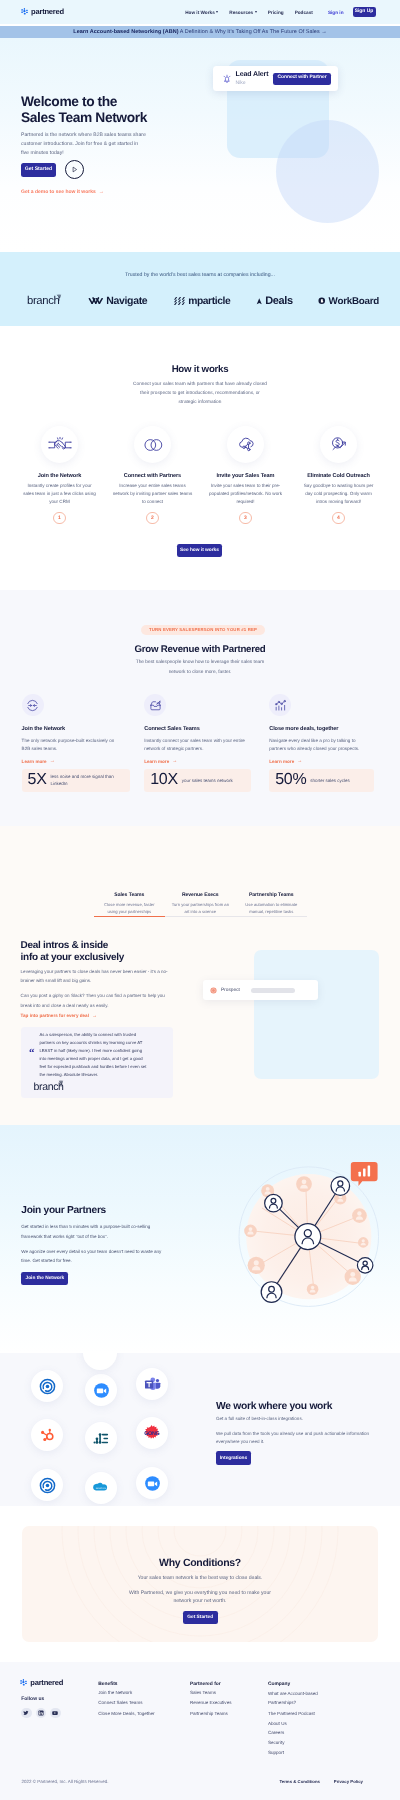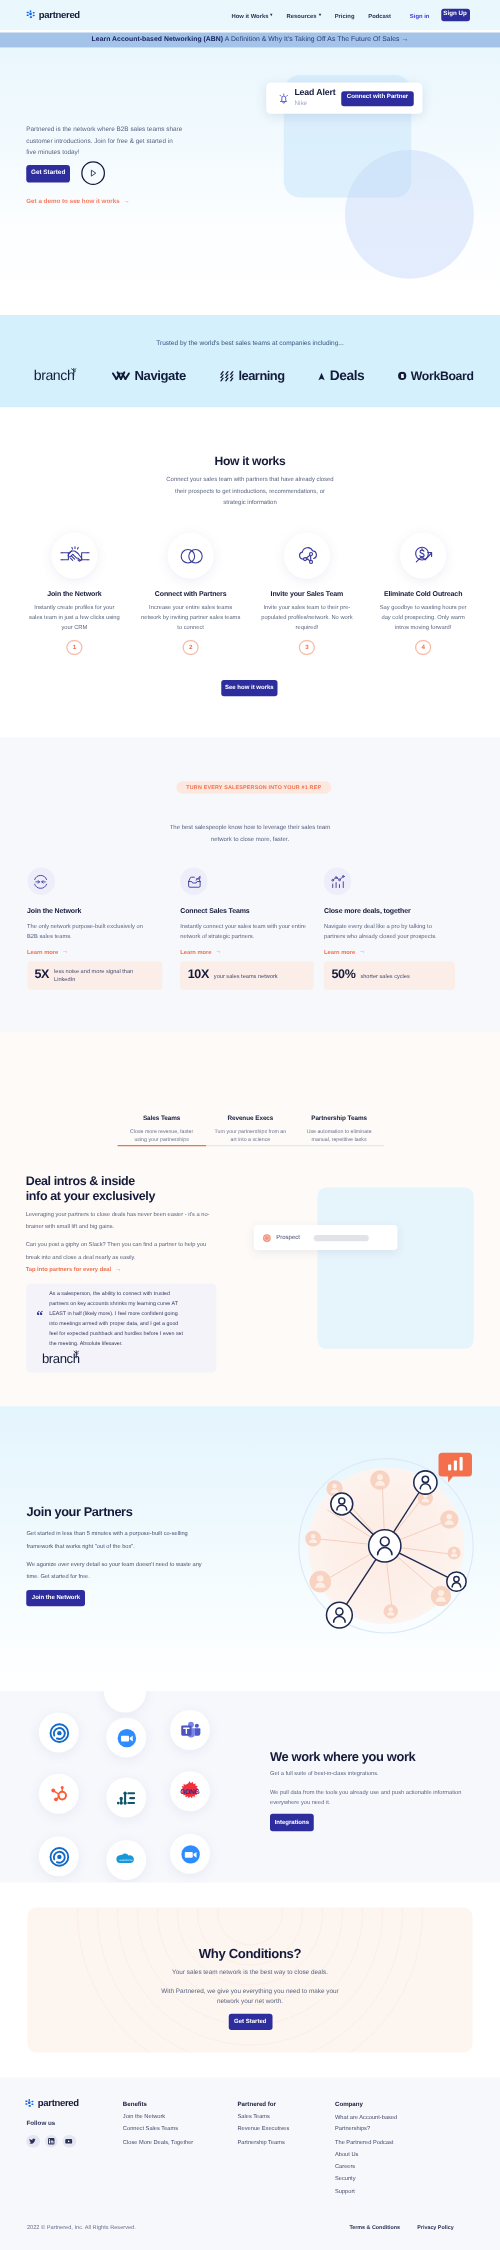--- a/index.html
+++ b/index.html
@@ -80,28 +80,28 @@
 .grow{position:absolute;top:590px;left:0;width:400px;height:236px;background:#f7f8fc}
 .grow-pill{position:absolute;left:141px;top:34.6px;width:124px;height:10.4px;border-radius:6px;background:#fde8e0;
  color:#f0704c;font-size:4.3px;font-weight:700;letter-spacing:0.15px;display:flex;align-items:center;justify-content:center}
 .grow-title{position:absolute;top:54.5px;left:0;width:400px;text-align:center;font-size:9.7px;font-weight:700;
  letter-spacing:-0.25px;line-height:1}
 .grow-sub{position:absolute;top:68px;left:130px;width:140px;text-align:center;font-size:4.8px;line-height:10.2px;color:#5a6480}
 .grow-cards{position:absolute;top:104px;left:0;width:400px;display:flex}
 .gcard{position:relative}
 .gcard:nth-child(1){margin-left:21.6px;width:108px}
 .gcard:nth-child(2){margin-left:14.6px;width:107px}
-.gcard:nth-child(3){margin-left:8px;width:105px}
+.gcard:nth-child(3){margin-left:18px;width:105px}
 .gc-icon{width:22px;height:22px;border-radius:50%;background:#eeeefb;display:flex;align-items:center;justify-content:center}
 .gc-title{font-size:5.6px;font-weight:700;margin-top:11px;line-height:1;letter-spacing:-0.1px;color:#151a3a}
 .gc-desc{font-size:4.6px;line-height:8.7px;color:#5a6480;margin-top:4px;width:101px}
 .gc-link{font-size:4.6px;font-weight:700;color:#f0704c;margin-top:4px;display:flex;align-items:center;gap:3px}
 .gc-arrow{font-size:5px}
 .gc-stat{margin-top:5px;height:22.5px;border-radius:3px;background:#fbeee9;display:flex;align-items:center;padding:0 6px;gap:4px}
-.gc-num{font-size:10px;font-weight:700;color:#151a3a;letter-spacing:-0.3px;line-height:1}
+.gc-num{font-size:16px;font-weight:400;color:#151a3a;letter-spacing:-0.3px;line-height:1}
 .gc-sd{font-size:4.5px;line-height:7.4px;color:#454e70}
 
 
 .plat{position:absolute;top:826px;left:0;width:400px;height:299px;background:#fdfaf7;overflow:hidden}
 .plat-title{position:absolute;top:38.5px;left:0;width:400px;text-align:center;font-size:10.5px;font-weight:700;
  letter-spacing:-0.3px;line-height:1}
 .plat-tabs{position:absolute;top:67px;left:93.8px;width:213px;display:flex}
 .ptab{width:71px;text-align:center;padding-bottom:1px;border-bottom:1.1px solid #e7e6ea}
 .ptab.active{border-bottom:1.4px solid #f0704c}
 .ptab-l{font-size:5.1px;font-weight:700;line-height:1;color:#151a3a;letter-spacing:-0.05px}
@@ -220,20 +220,24 @@
     <b>Learn Account-based Networking (ABN)</b>
     <span>A Definition &amp; Why It's Taking Off As The Future Of Sales</span>
     <span>→</span>
   </div>
 </div>
 
 <div class="hero">
   <div class="hero-blob-rect"></div>
   <div class="hero-blob-circle"></div>
   <div class="hero-inner">
+    <h1 class="hero-h1">
+      <span>Welcome to the</span><br>
+      <span>Sales Team Network</span>
+    </h1>
     <div class="hero-sub">Partnered is the network where B2B sales teams share customer introductions. Join for free &amp; get started in five minutes today!</div>
     <div class="hero-btns">
       <div class="btn-primary">Get Started</div>
       <div class="play-circle">
         <svg width="7" height="7" viewBox="0 0 10 10">
           <path d="M3 1.6 L8 5 L3 8.4 Z" fill="none" stroke="#151a3a" stroke-width="0.9" stroke-linejoin="round"></path>
         </svg>
       </div>
     </div>
     <div class="hero-demo">
@@ -286,21 +290,21 @@
               <path d="M10.5 8.2 L14.7 2.2 L17.5 2.2 L13.3 8.2 Z"></path>
               <path d="M19 8.2 L23.2 2.2 L26 2.2 L21.8 8.2 Z"></path>
         <path d="M2 14 L6.2 8 L9 8 L4.8 14 Z"></path>
               <path d="M10.5 14 L14.7 8 L17.5 8 L13.3 14 Z"></path>
               <path d="M19 14 L23.2 8 L26 8 L21.8 14 Z"></path>
         <path d="M2 19.8 L6.2 13.8 L9 13.8 L4.8 19.8 Z"></path>
               <path d="M10.5 19.8 L14.7 13.8 L17.5 13.8 L13.3 19.8 Z"></path>
               <path d="M19 19.8 L23.2 13.8 L26 13.8 L21.8 19.8 Z"></path>
         </g>
       </svg>
-      <span style="font-size:10.3px;font-weight:600;letter-spacing:-0.4px">learning</span>
+      <span style="font-size:10.3px;font-weight:600;letter-spacing:-0.4px">mparticle</span>
     </div>
     <div class="lb-item">
       <svg width="6.5" height="9" viewBox="0 0 14 18">
         <path d="M7 2 L12.4 15 L7 12.2 L1.6 15 Z" fill="#131c3a"></path>
       </svg>
       <span style="font-size:11px;font-weight:700;letter-spacing:-0.35px">Deals</span>
     </div>
     <div class="lb-item">
       <svg width="7.5" height="7.5" viewBox="0 0 16 16">
         <circle cx="8" cy="8" r="7" fill="#131c3a"></circle>
@@ -382,20 +386,21 @@
       <div class="step-desc">Say goodbye to wasting hours per day cold prospecting. Only warm intros moving forward!</div>
       <div class="step-num">4</div>
     </div>
 
   </div>
   <div class="how-cta">See how it works</div>
 </div>
 
 <div class="grow">
   <div class="grow-pill">TURN EVERY SALESPERSON INTO YOUR #1 REP</div>
+  <div class="grow-title">Grow Revenue with Partnered</div>
   <div class="grow-sub">The best salespeople know how to leverage their sales team network to close more, faster.</div>
   <div class="grow-cards">
 
     <div class="gcard">
       <div class="gc-icon">
         <svg width="13" height="13" viewBox="0 0 24 24">
           <g fill="none" stroke="#3b3b9e" stroke-width="1.35" stroke-linecap="round" stroke-linejoin="round">
             <path d="M3.2 8.6 a9.4 9.4 0 0 1 17.6 0"></path>
             <path d="M3.2 15.4 a9.4 9.4 0 0 0 17.6 0"></path>
             <path d="M5 12 h5.2 M13.8 12 h5.2"></path>

